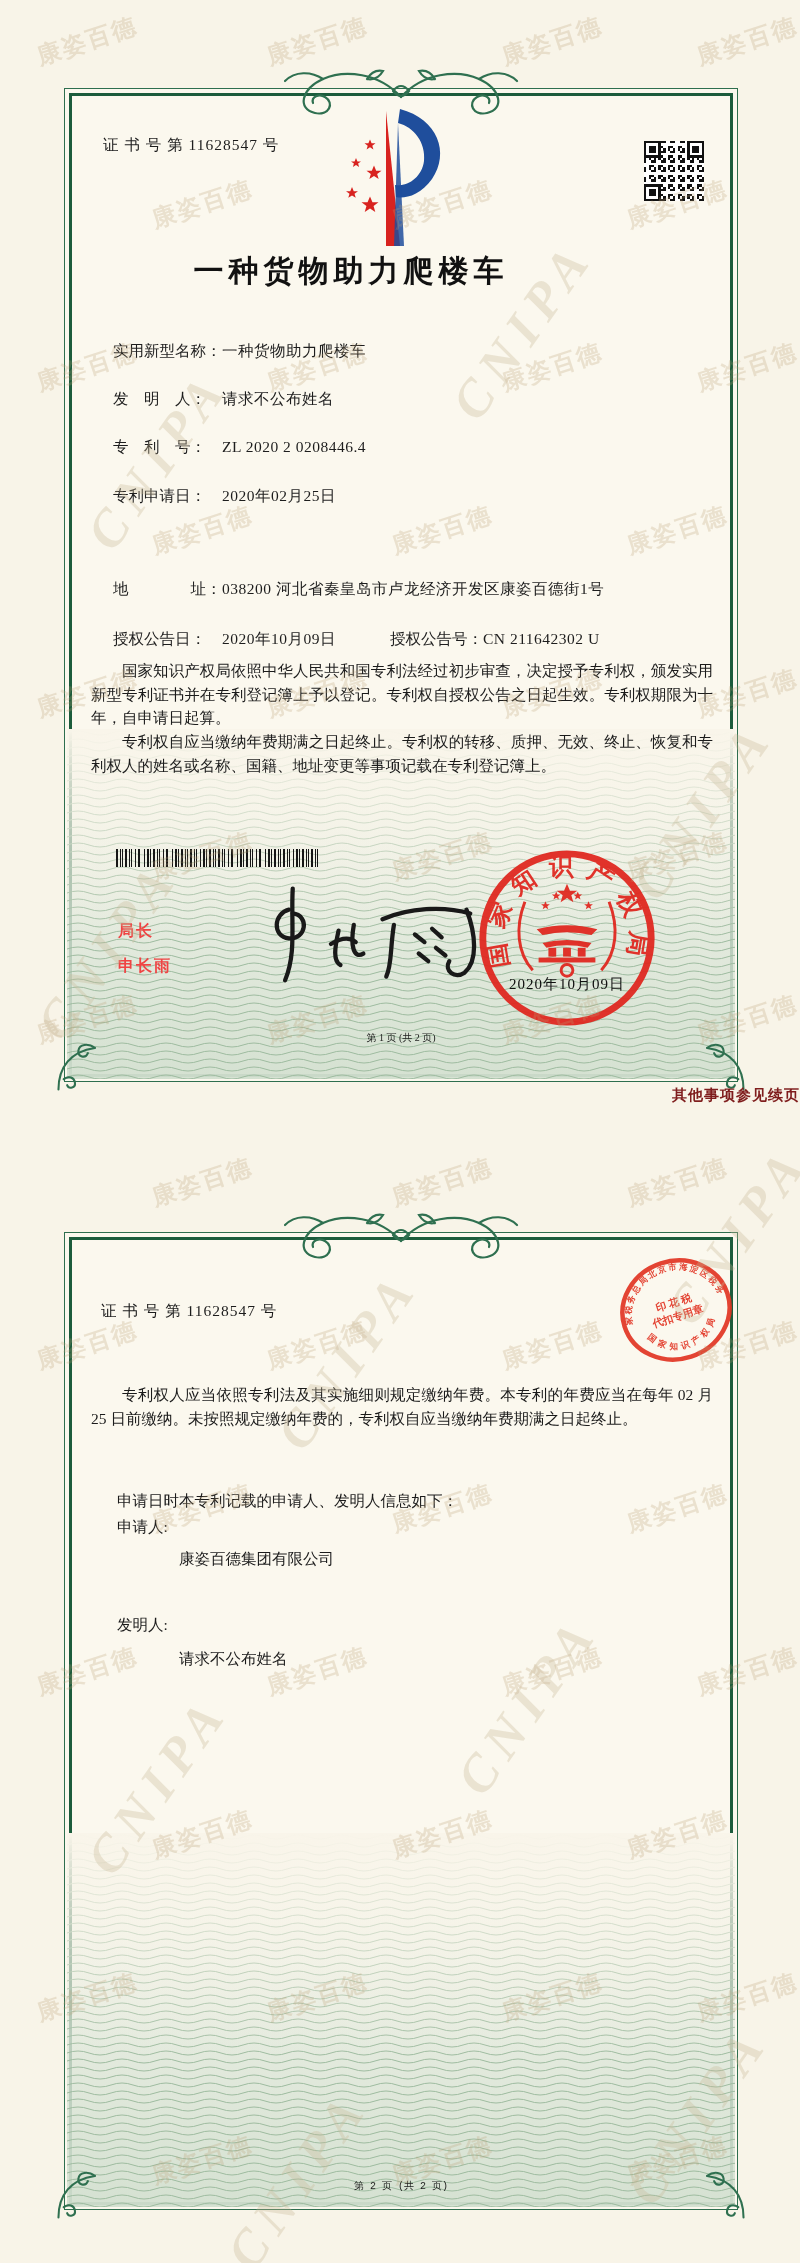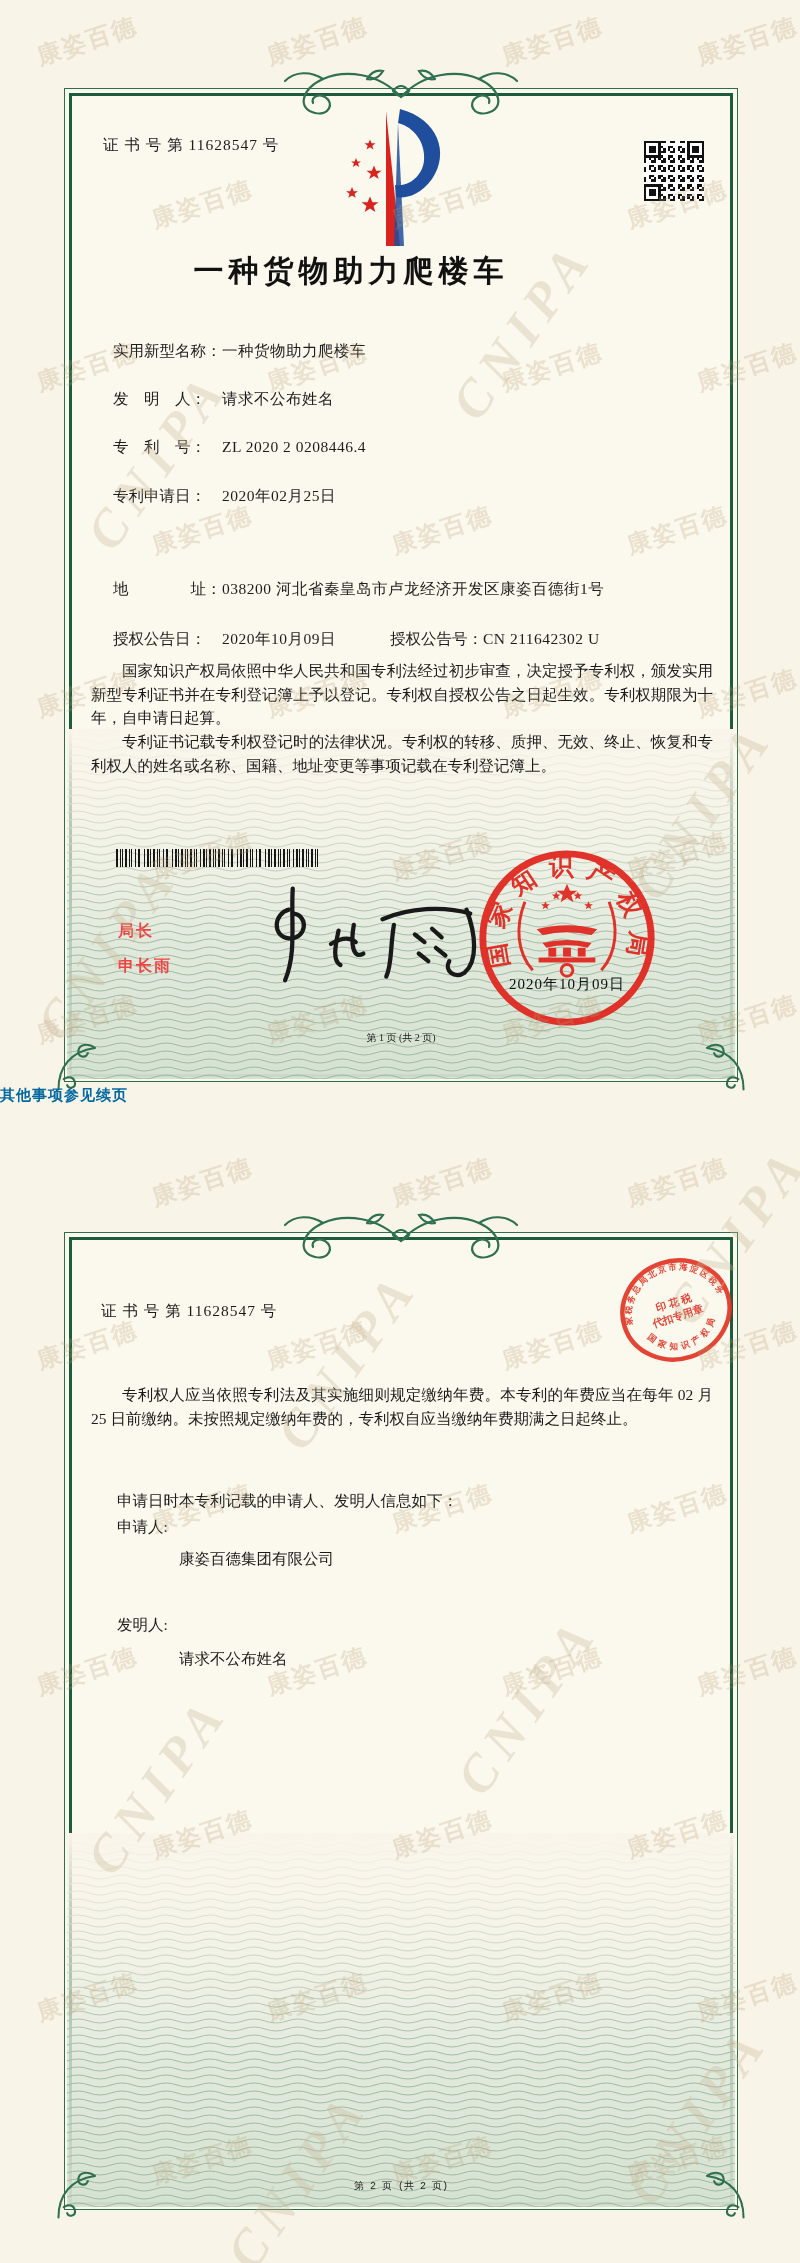--- a/index.html
+++ b/index.html
@@ -54,22 +54,22 @@
   .signer{position:absolute;left:53px;font:700 16px "Liberation Sans",sans-serif;color:#ef4444;z-index:2;letter-spacing:2px;}
   .signature{position:absolute;left:186px;top:792px;width:240px;height:105px;z-index:2;}
 
   .seal{position:absolute;left:409px;top:756px;width:186px;height:186px;z-index:2;opacity:.93;}
   .seal-date{position:absolute;left:402px;top:886px;width:200px;text-align:center;font-size:15px;color:#101010;z-index:4;letter-spacing:1px;}
 
   .page-footer{position:absolute;left:0;right:0;text-align:center;font-size:10px;color:#1d1d1d;z-index:4;}
   .p1 .page-footer{top:942px;}
   .p2 .page-footer{top:946px;font-family:Liberation Mono, monospace;}
 
-  .continuation{position:absolute;top:1086px;left:0;width:800px;text-align:left;font-size:15px;font-weight:600;
-                color:#0369a1;z-index:2;letter-spacing:1px;}
+  .continuation{position:absolute;top:1086px;left:0;width:800px;text-align:right;font-size:15px;font-weight:600;
+                color:#7f1d1d;z-index:2;letter-spacing:1px;}
 
   .stamp{position:absolute;left:550px;top:18px;width:122px;height:118px;z-index:2;opacity:.92;}
 
   .p2-text{position:absolute;font-size:15.5px;color:#1b1b1b;z-index:2;white-space:nowrap;}
 </style>
 </head>
 <body>
 
 <svg width="0" height="0" style="position:absolute">
   <defs>
@@ -348,21 +348,21 @@
       <span class="flabel">专利申请日：</span><span class="fvalue">2020年02月25日</span>
     </div>
     <div class="frow" style="top:490px">
       <span class="flabel">地　　　　址：</span><span class="fvalue">038200 河北省秦皇岛市卢龙经济开发区康姿百德街1号</span>
     </div>
     <div class="frow" style="top:540px">
       <span class="flabel">授权公告日：</span><span class="fvalue">2020年10月09日</span><span class="flabel2">授权公告号：</span><span class="fvalue">CN 211642302 U</span>
     </div>
 
     <p class="para" style="top:570px">国家知识产权局依照中华人民共和国专利法经过初步审查，决定授予专利权，颁发实用新型专利证书并在专利登记簿上予以登记。专利权自授权公告之日起生效。专利权期限为十年，自申请日起算。</p>
-    <p class="para" style="top:641px">专利证书记载专利权登记时的法律状况。专利权的转移、质押、无效、终止、恢复和专利权人的姓名或名称、国籍、地址变更等事项记载在专利登记簿上。</p>
+    <p class="para" style="top:641px">专利权自应当缴纳年费期满之日起终止。专利权的转移、质押、无效、终止、恢复和专利权人的姓名或名称、国籍、地址变更等事项记载在专利登记簿上。</p>
 
     <div class="barcode"></div>
 
     <div class="signer" style="top:832px">局长</div>
     <div class="signer" style="top:867px">申长雨</div>
 
     <svg class="signature" viewBox="0 0 240 110">
       <g fill="none" stroke="#191919" stroke-width="4.5" stroke-linecap="round" stroke-linejoin="round">
         <path d="M34,30 C18,34 16,58 34,60 C52,62 56,36 38,34"></path>
         <path d="M38,8 C36,45 42,75 30,104"></path>

